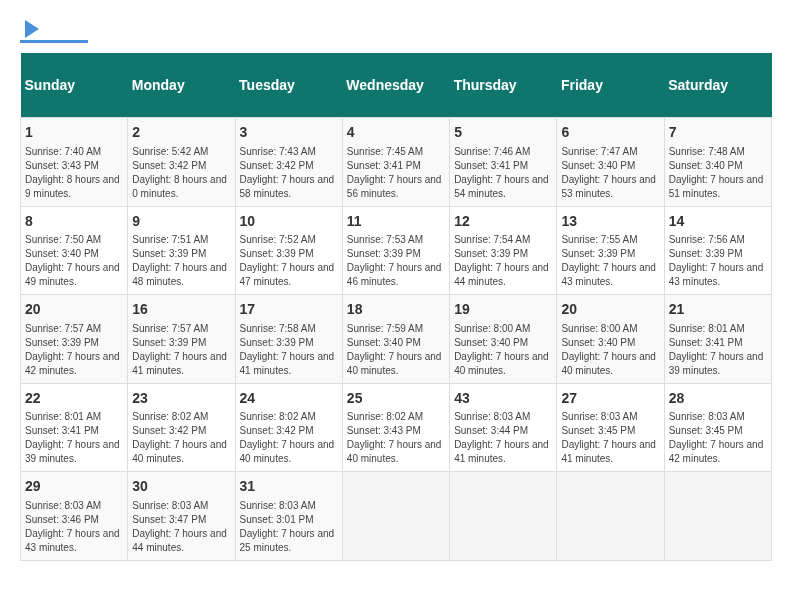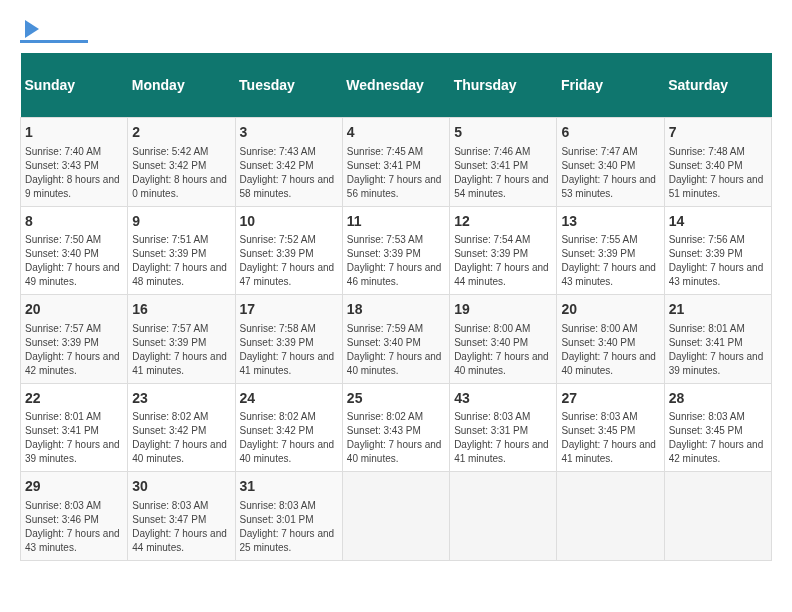--- a/index.html
+++ b/index.html
@@ -270,21 +270,21 @@
         </td>
         <td>
           <span class="day-num">25</span>
           <span class="day-detail">Sunrise: 8:02 AM</span>
           <span class="day-detail">Sunset: 3:43 PM</span>
           <span class="day-detail">Daylight: 7 hours and 40 minutes.</span>
         </td>
         <td>
           <span class="day-num">43</span>
           <span class="day-detail">Sunrise: 8:03 AM</span>
-          <span class="day-detail">Sunset: 3:31 PM</span>
+          <span class="day-detail">Sunset: 3:44 PM</span>
           <span class="day-detail">Daylight: 7 hours and 41 minutes.</span>
         </td>
         <td>
           <span class="day-num">27</span>
           <span class="day-detail">Sunrise: 8:03 AM</span>
           <span class="day-detail">Sunset: 3:45 PM</span>
           <span class="day-detail">Daylight: 7 hours and 41 minutes.</span>
         </td>
         <td>
           <span class="day-num">28</span>

